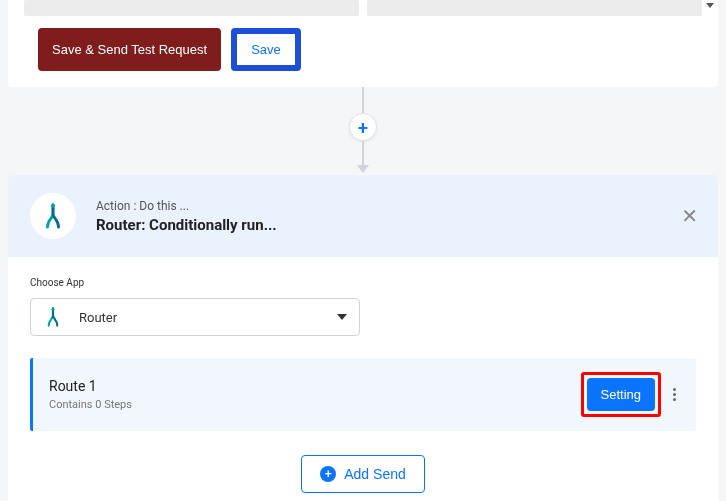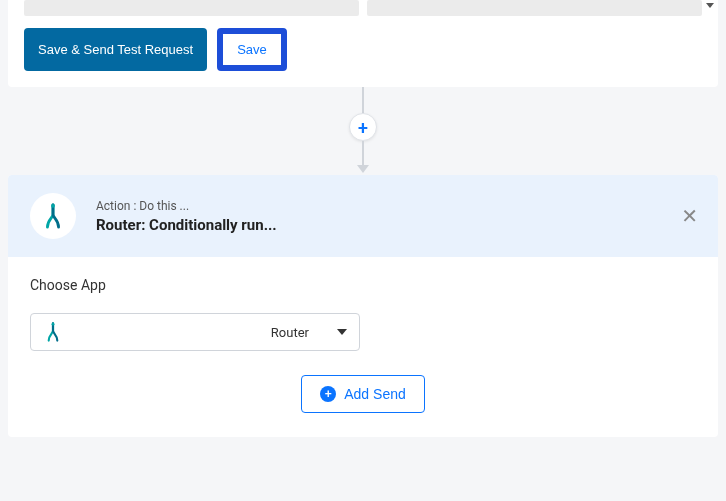--- a/index.html
+++ b/index.html
@@ -38,27 +38,28 @@
   border-left: 4px solid transparent;
   border-right: 4px solid transparent;
   border-top: 5px solid #555;
 }
 .btn-row {
   display: flex;
   gap: 10px;
   margin-top: 12px;
 }
 .btn-primary {
-  background: #0369a1;
+  background: #7f1d1d;
   color: #fff;
   border: none;
   padding: 9px 14px;
   border-radius: 4px;
   font-size: 13px;
   cursor: pointer;
+  margin-left: 14px;
 }
 .btn-secondary {
   background: #fff;
   color: #0b74ff;
   border: 6px solid #1d4ed8;
   padding: 8px 14px;
   border-radius: 4px;
   font-size: 13px;
   cursor: pointer;
 }
@@ -142,35 +143,34 @@
   font-size: 20px;
   cursor: pointer;
   background: none;
   border: none;
 }
 
 .action-body {
   padding: 20px 22px 24px 22px;
 }
 .field-label {
-  font-size: 14px;
+  font-size: 10px;
   color: #333;
-  margin-bottom: 20px;
+  margin-bottom: 10px;
 }
 .app-select {
   display: flex;
   align-items: center;
-  gap: 28px;
+  gap: 16px;
   border: 1px solid #d0d4da;
   border-radius: 4px;
   padding: 8px 12px;
   width: 330px;
   cursor: pointer;
   position: relative;
-  text-align: right;
 }
 .app-select .router-svg-small { width: 20px; height: 20px; }
 .app-select-text { font-size: 13px; color: #333; flex: 1; }
 .app-select-caret {
   width: 0; height: 0;
   border-left: 5px solid transparent;
   border-right: 5px solid transparent;
   border-top: 6px solid #333;
 }
 
@@ -302,20 +302,36 @@
     <div class="app-select">
       <svg class="router-svg-small" viewBox="0 0 24 28">
         <path d="M12 2 C12 2 12 10 12 12 C12 16 6 18 6 26" stroke="#00a6a6" stroke-width="3" fill="none" stroke-linecap="round"></path>
         <path d="M12 2 C12 2 12 10 12 12 C12 16 18 18 18 26" stroke="#006e8a" stroke-width="3" fill="none" stroke-linecap="round"></path>
         <circle cx="12" cy="3" r="2" fill="#00a6a6"></circle>
       </svg>
       <span class="app-select-text">Router</span>
       <span class="app-select-caret"></span>
     </div>
 
+    <div class="route-block">
+      <div class="route-info">
+        <div class="route-title">Route 1</div>
+        <div class="route-sub">Contains 0 Steps</div>
+      </div>
+      <div class="route-actions">
+        <span class="setting-wrap">
+          <button class="btn-setting">Setting</button>
+        </span>
+        <div class="kebab">
+          <span></span>
+          <span></span>
+          <span></span>
+        </div>
+      </div>
+    </div>
 
     <div class="add-route-row">
       <button class="btn-add-route">
         <span class="plus-circle">+</span>
         <span>Add Send</span>
       </button>
     </div>
   </div>
 </div>
 

